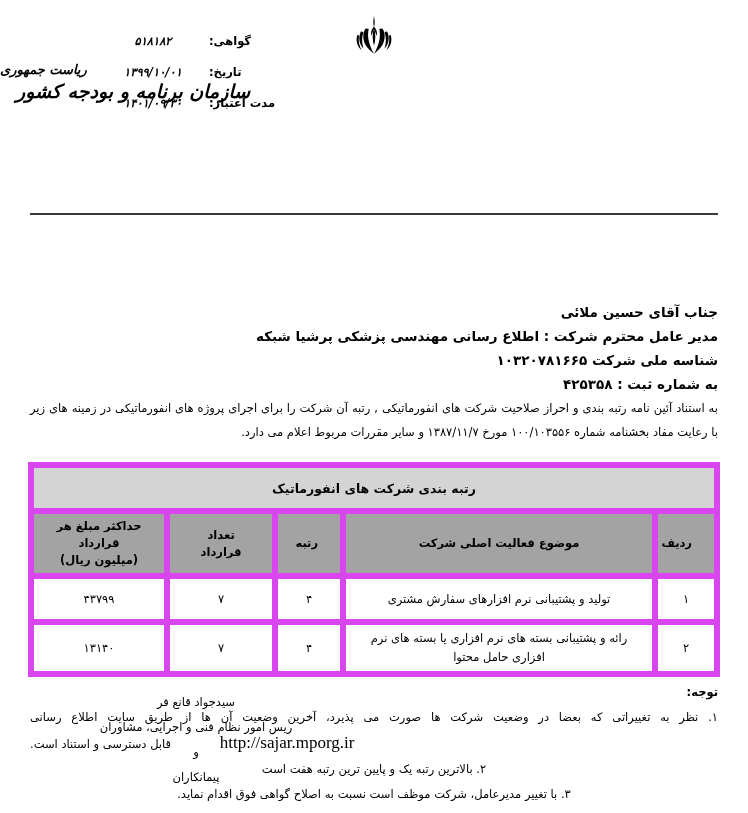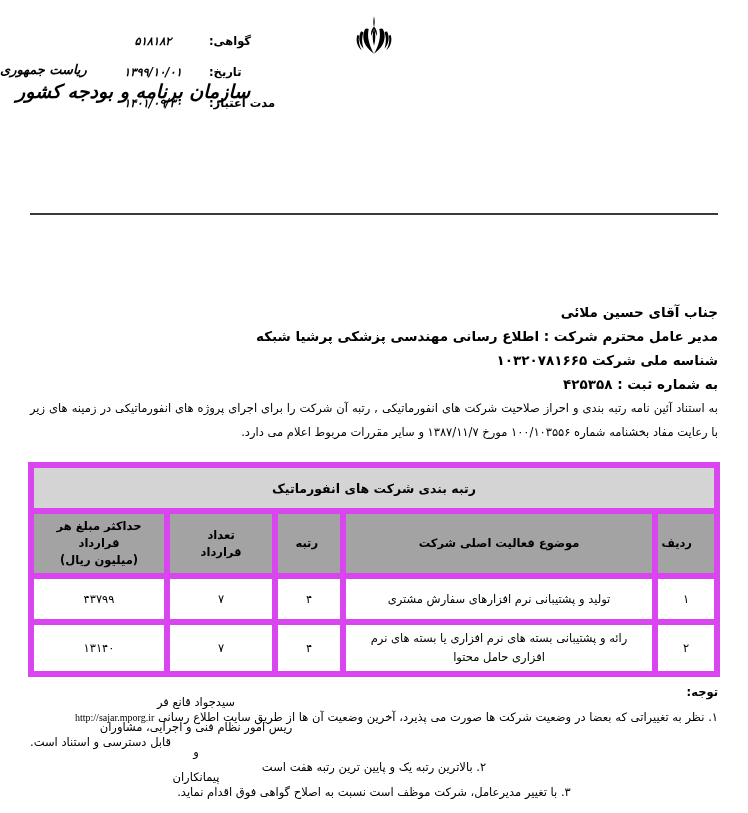--- a/index.html
+++ b/index.html
@@ -202,21 +202,21 @@
     direction: rtl;
   }
   .note-1 {
     text-align: justify;
     text-align-last: left;
   }
   .url {
     font-family: "Liberation Serif", "DejaVu Serif", serif;
     direction: ltr;
     unicode-bidi: embed;
-    font-size: 10px;
+    font-size: 17px;
     padding-left: 45px;
   }
 
   
   .signature {
     position: absolute;
     left: 96px;
     top: 690px;
     width: 200px;
     text-align: center;

